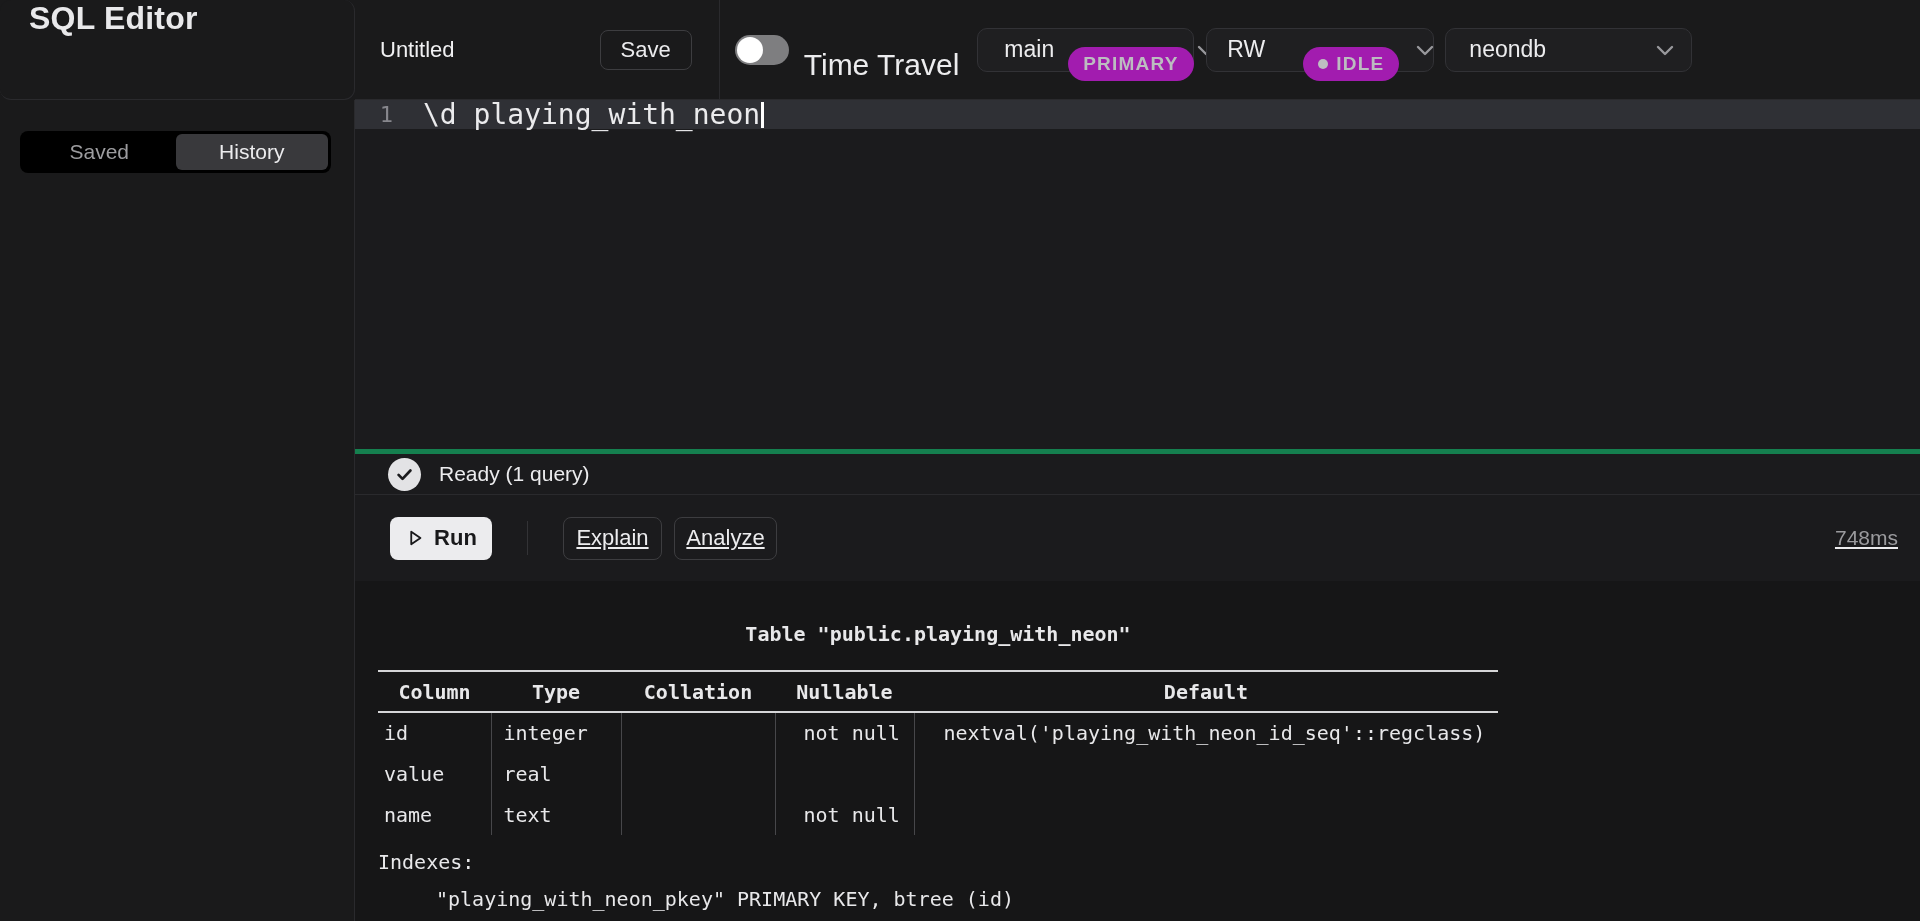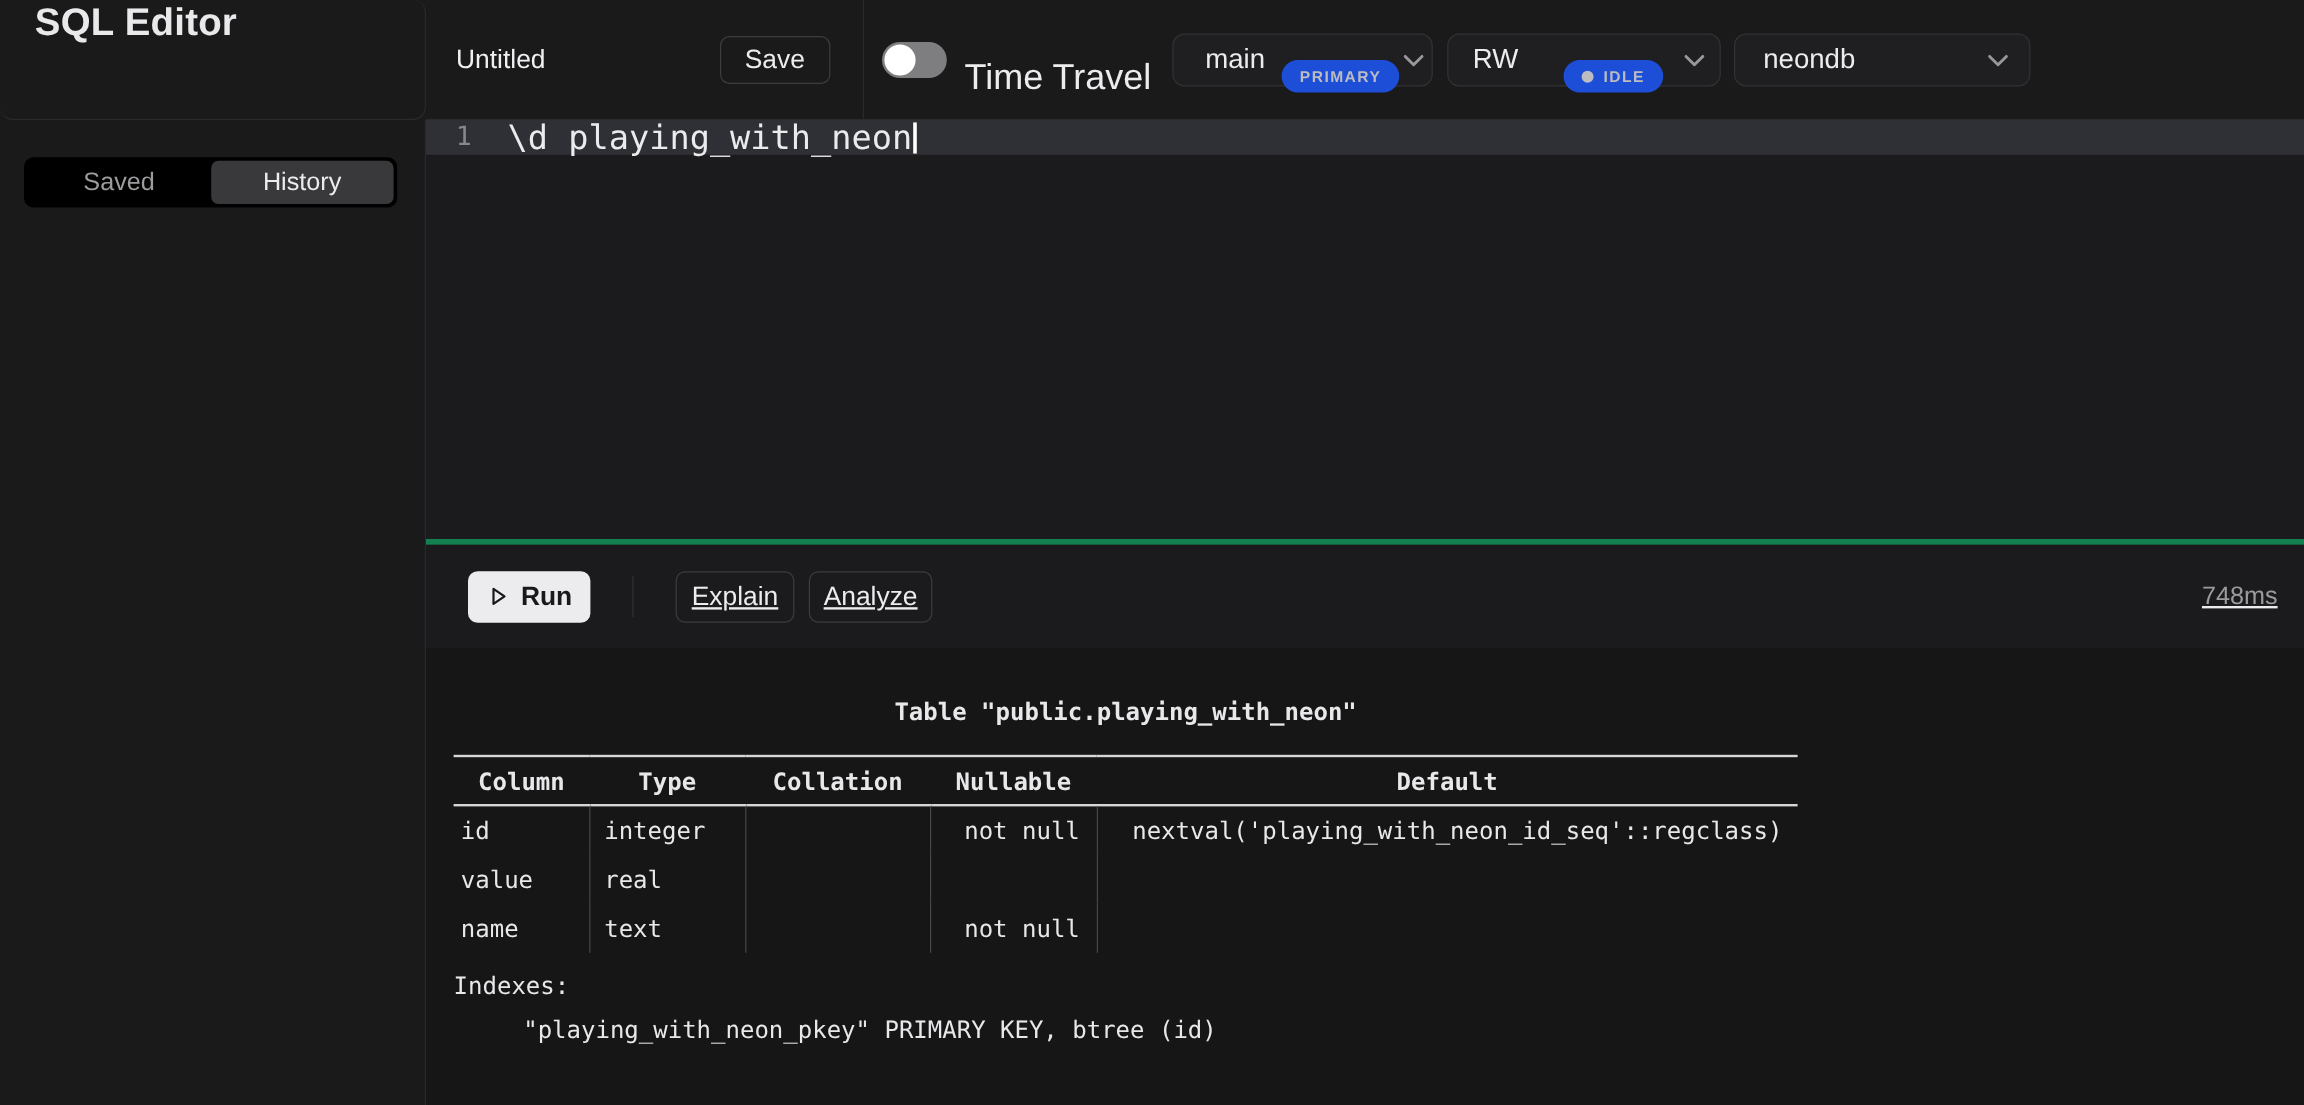--- a/index.html
+++ b/index.html
@@ -54,21 +54,21 @@
 
   .dd {
     height:44px; border:1px solid #323236; background:#1f1f21; border-radius:10px;
     display:flex; align-items:center; cursor:pointer; flex:none;
   }
   .dd-main   { width:217px; margin-left:18px; padding-left:26px;align-items:center; }
   .dd-rw     { width:228px; margin-left:12px; padding-left:20px;gap:14px; }
   .dd-db     { width:247px; margin-left:11px; padding-left:23px; }
   .dd-name { font-size:23px; color:#ececee; }
   .pill {
-    background:#1d4ed8; color:#bcbcc0; font-size:13px; font-weight:600;
+    background:#a21caf; color:#bcbcc0; font-size:19px; font-weight:600;
     letter-spacing:1.2px; border-radius:999px; padding:6px 15px;
     display:inline-flex; align-items:center; gap:8px; white-space:nowrap;margin-top:28px;
   }
   .pill-main { margin-left:14px; }
   .pill-rw { margin-left:24px; }
   .dot { width:10px; height:10px; border-radius:50%; background:#bdbdc1; display:inline-block; }
   .chev { margin-left:auto; display:flex; }
   .chev-main { margin-right:13px; } .chev-rw { margin-right:26px; } .chev-db { margin-right:14px; }
 
   .main-body { grid-column:2; grid-row:2; display:flex; flex-direction:column; background:#1b1b1d; }
@@ -186,20 +186,28 @@
 
   <div class="editor mono">
     <div class="code-line">
       <div class="gutter">1</div>
       <div class="code-text"><span>\d playing_with_neon</span><span class="cursor"></span></div>
     </div>
   </div>
 
   <div class="green-bar"></div>
 
+  <div class="status-row">
+    <div class="check-circle">
+      <svg width="19" height="19" viewBox="0 0 24 24" fill="none" stroke="#1c1c1e" stroke-width="3.4" stroke-linecap="round" stroke-linejoin="round">
+          <polyline points="4.5 12.5 9.5 17.5 19.5 7"></polyline>
+        </svg>
+    </div>
+    <div class="status-text">Ready (1 query)</div>
+  </div>
 
   <div class="toolbar">
     <button class="run-btn">
       <span style="display:flex;">
         <svg width="20" height="20" viewBox="0 0 24 24" fill="none" stroke="#19191b" stroke-width="2.2" stroke-linejoin="round">
             <path d="M7.5 4.5 L18.5 12 L7.5 19.5 Z"></path>
           </svg>
       </span>
       <span>Run</span>
     </button>

